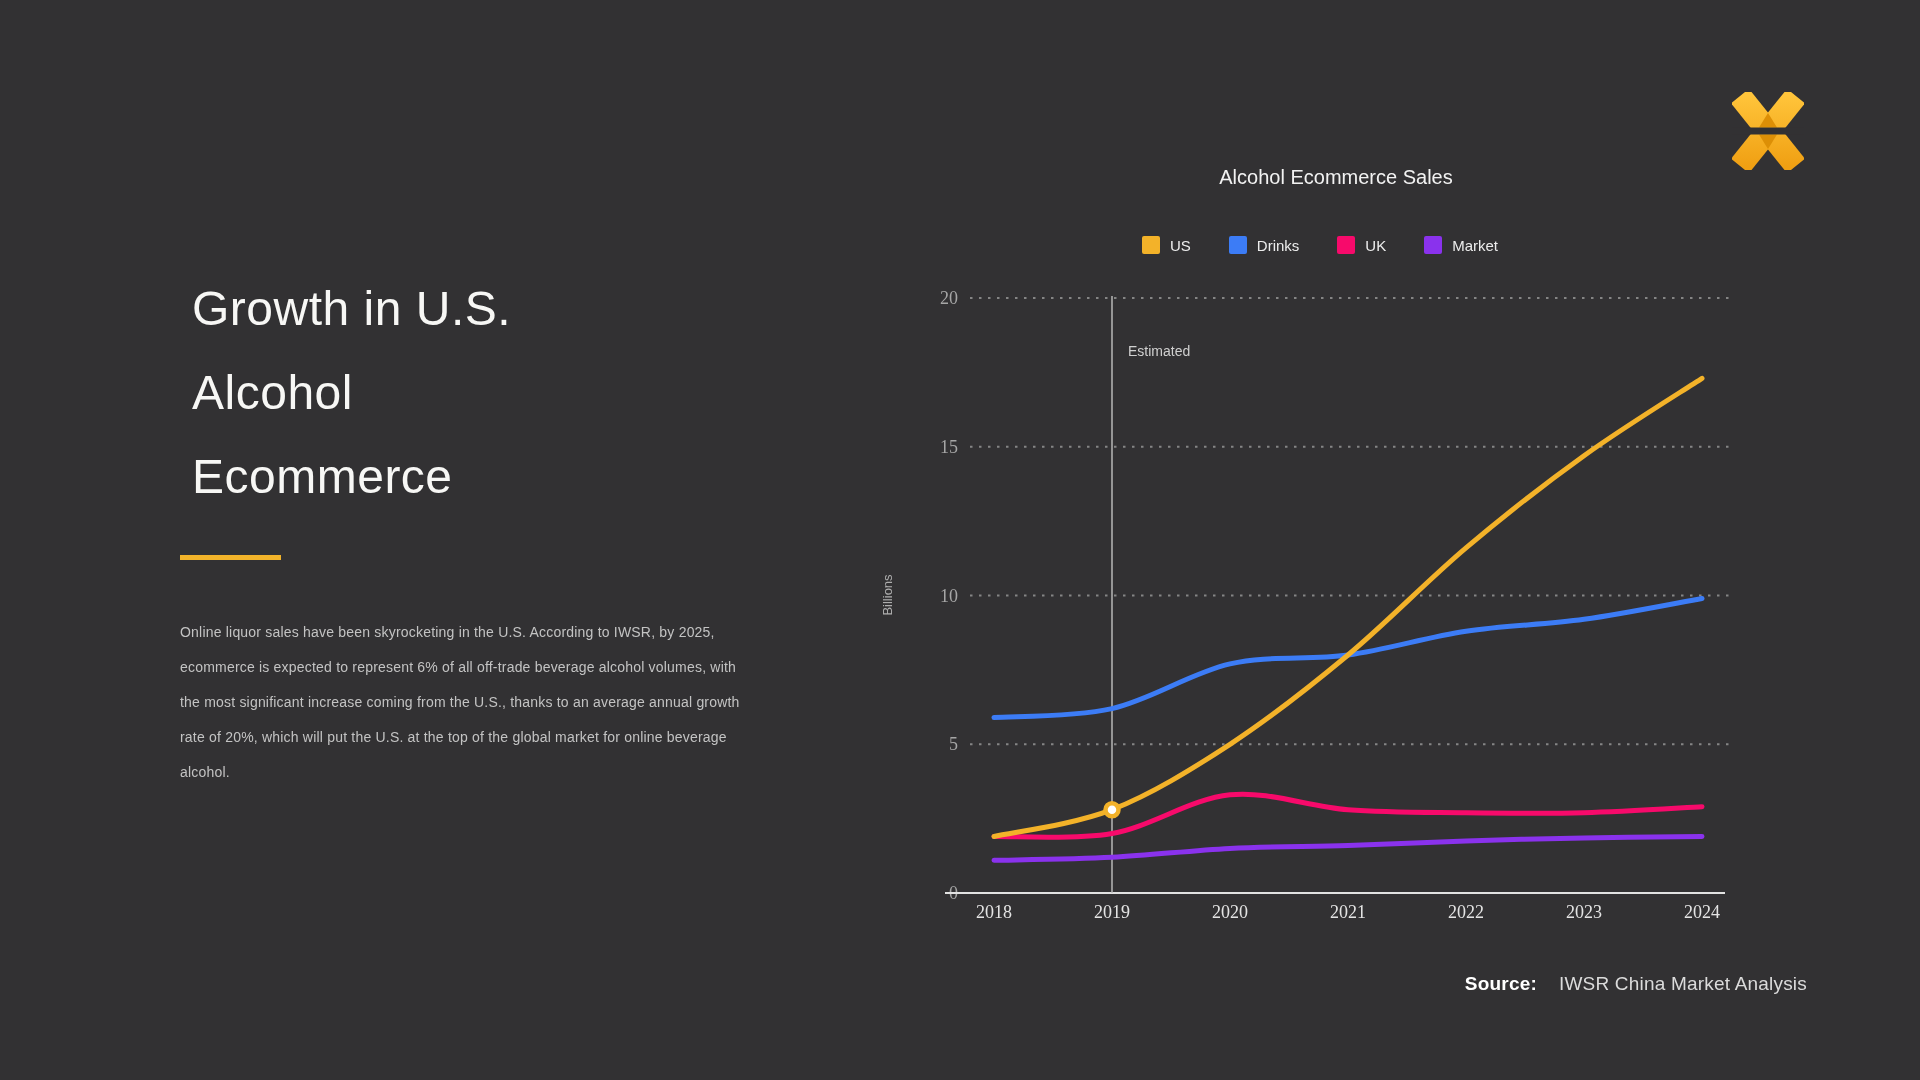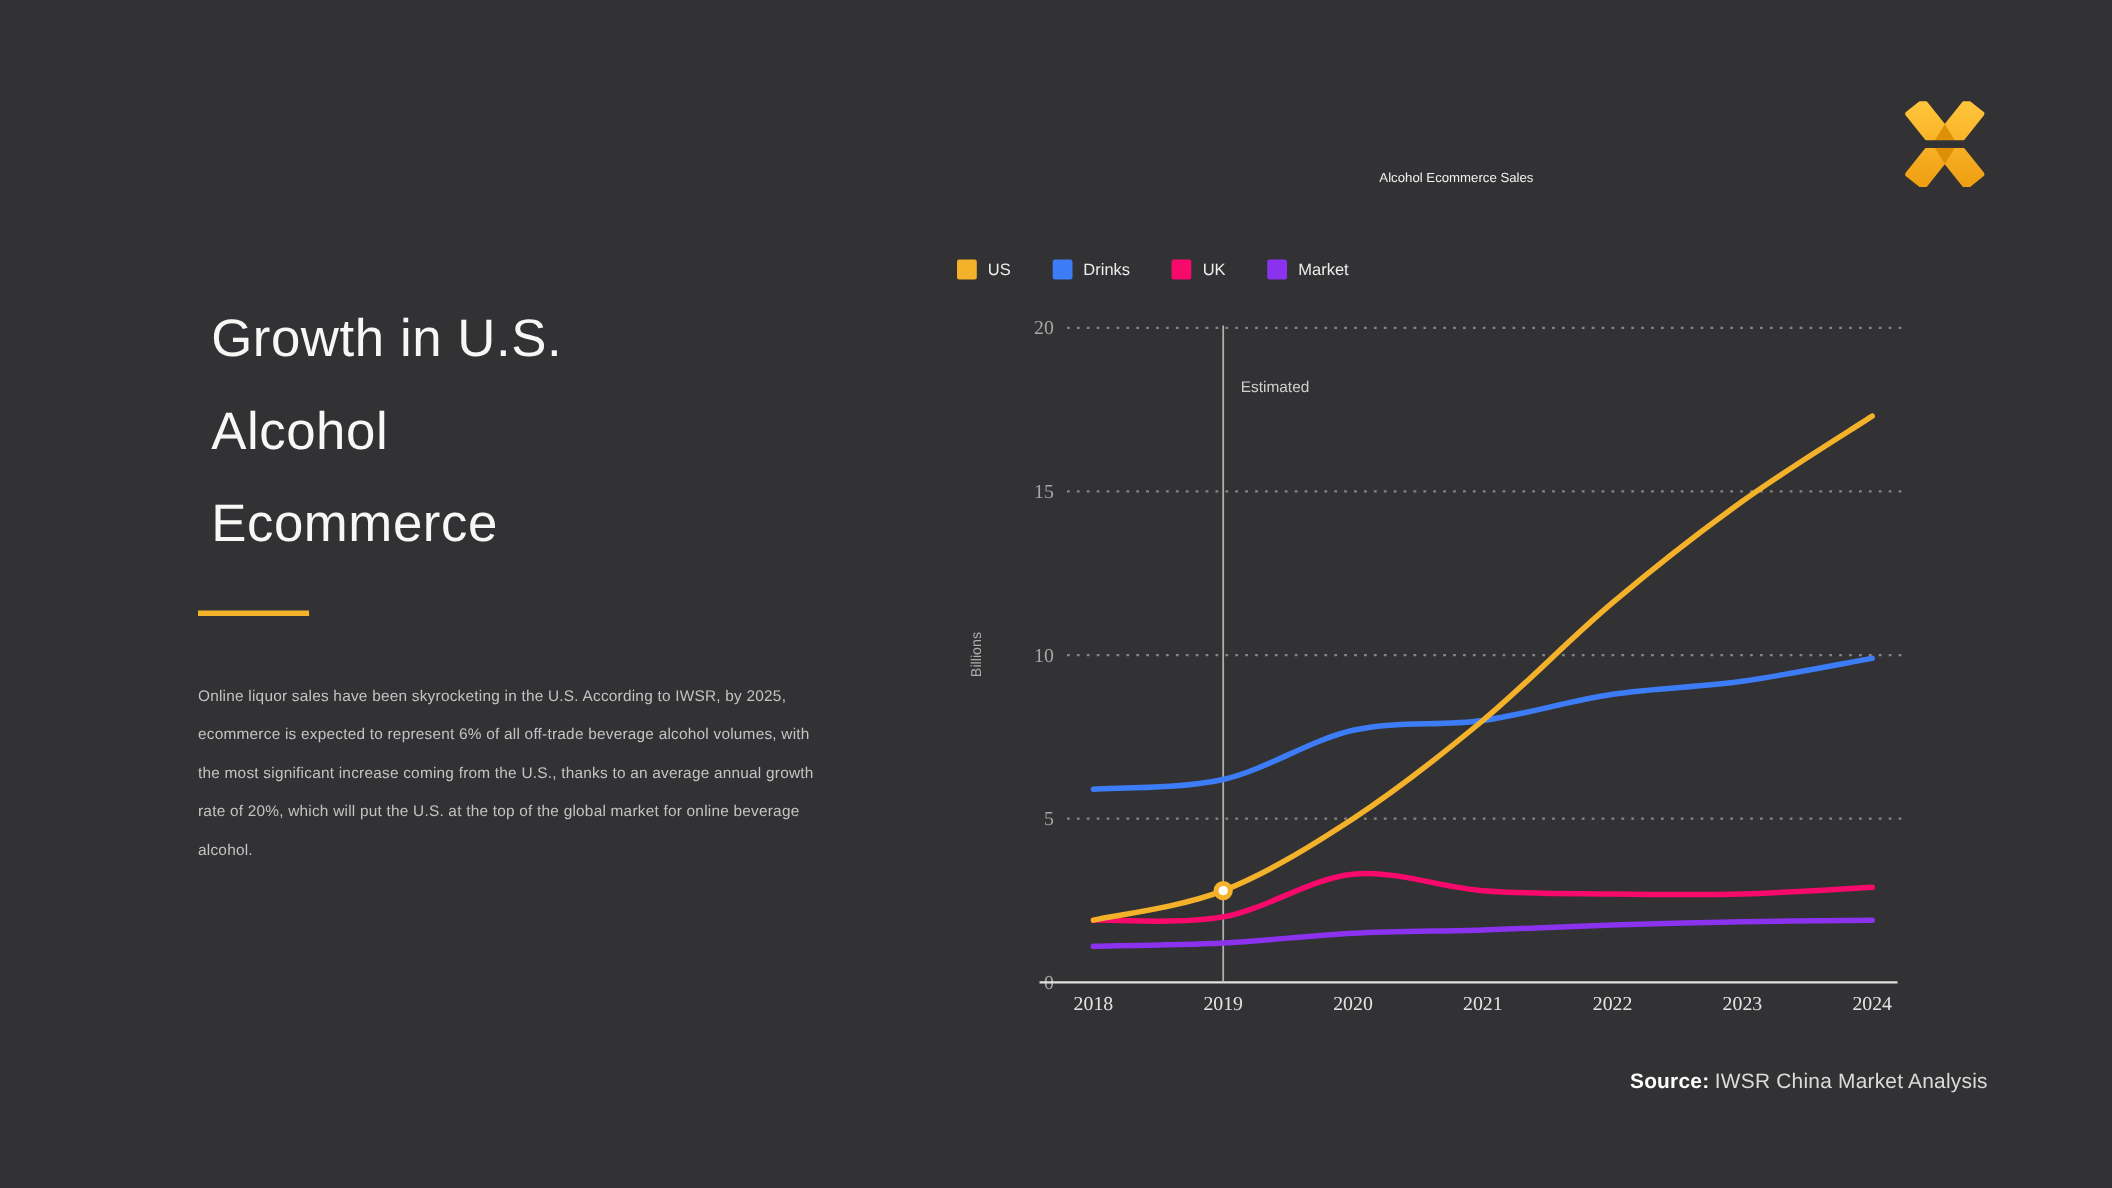--- a/index.html
+++ b/index.html
@@ -5,35 +5,35 @@
   html,body{margin:0;padding:0;background:#323133;}
   .slide{position:relative;width:1920px;height:1080px;background:#323133;overflow:hidden;
          font-family:"Liberation Sans","DejaVu Sans",sans-serif;}
 
   .headline{position:absolute;left:180px;top:255px;width:390px;margin:12px;
             font-size:48px;font-weight:300;line-height:84px;letter-spacing:.5px;color:#F7F7F5;}
   .accent-rule{position:absolute;left:180px;top:555px;width:101px;height:5px;background:#F2B32A;}
   .description{position:absolute;left:180px;top:615px;width:578px;margin:0;
                font-size:14px;line-height:35px;letter-spacing:.2px;color:#C3C3C3;}
 
-  .chart-title{position:absolute;left:870px;top:150px;width:900px;margin:4px;
-               text-align:center;font-size:12px;font-weight:400;color:#F2F2F2;}
+  .chart-title{position:absolute;left:870px;top:150px;width:900px;margin:16px;
+               text-align:center;font-size:20px;font-weight:400;color:#F2F2F2;}
   .legend{position:absolute;left:870px;top:236px;width:900px;
-          display:flex;align-items:center;gap:38px;}
+          display:flex;justify-content:center;align-items:center;gap:38px;}
   .legend-item{display:flex;align-items:center;gap:10px;font-size:15px;color:#EDEDED;}
   .swatch{width:18px;height:18px;border-radius:2px;flex:0 0 auto;}
 
   .chart-svg{position:absolute;left:870px;top:230px;}
   .tick{font-family:"Liberation Serif","DejaVu Serif",serif;font-size:18px;fill:#A6A6A6;}
   .xtick{font-family:"Liberation Serif","DejaVu Serif",serif;font-size:18px;fill:#E4E4E4;}
   .est-label{font-family:"Liberation Sans","DejaVu Sans",sans-serif;font-size:14px;fill:#D0D0D0;}
   .yaxis-title{font-family:"Liberation Sans","DejaVu Sans",sans-serif;font-size:13px;fill:#AEAEAE;}
 
   .source{position:absolute;top:973px;right:113px;font-size:19px;color:#DBDBDB;letter-spacing:.2px;}
-  .source .src-label{font-weight:700;color:#FFFFFF;margin-right:5px;}
+  .source .src-label{font-weight:700;color:#FFFFFF;margin-right:22px;}
 
   .logo{position:absolute;left:1732px;top:92px;}
 </style>
 </head>
 <body>
 
 <div class="slide">
 
   <h1 class="headline">Growth in U.S. Alcohol Ecommerce</h1>
   <div class="accent-rule"></div>

